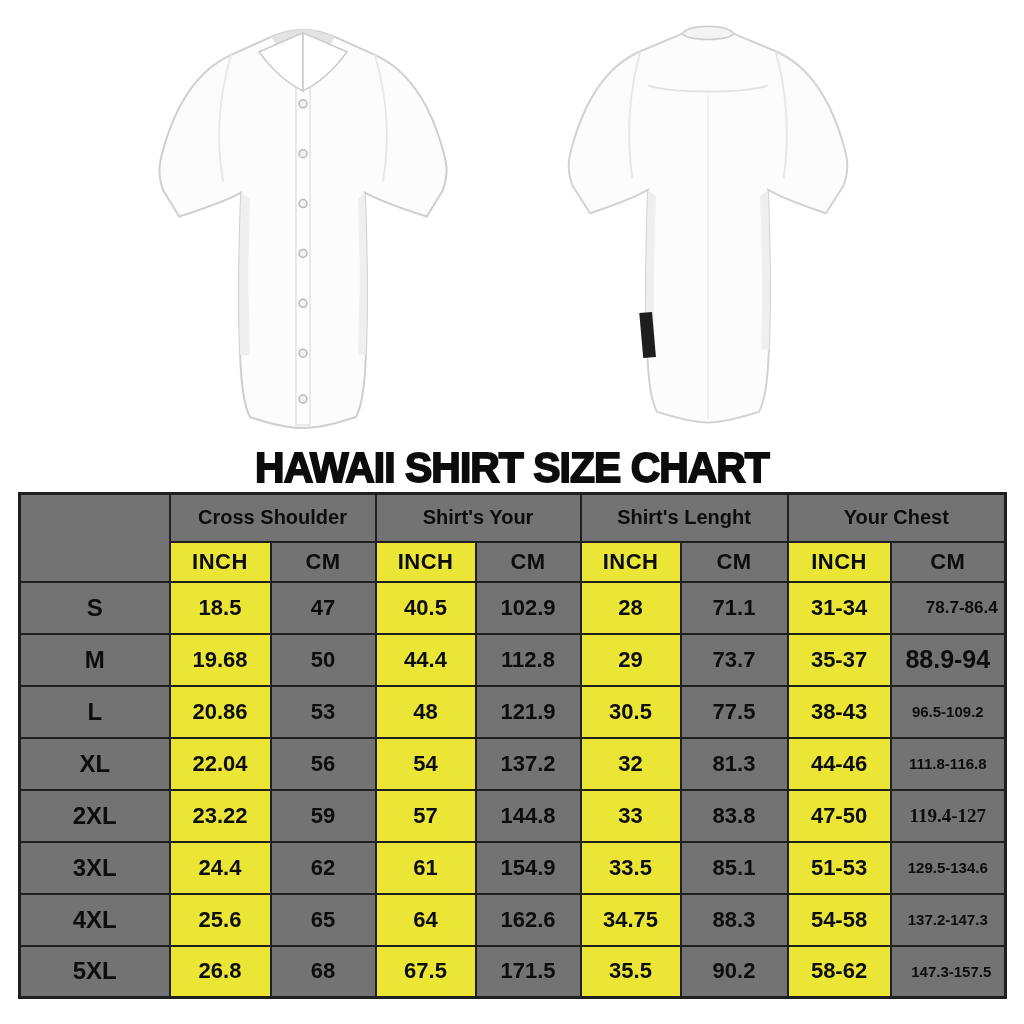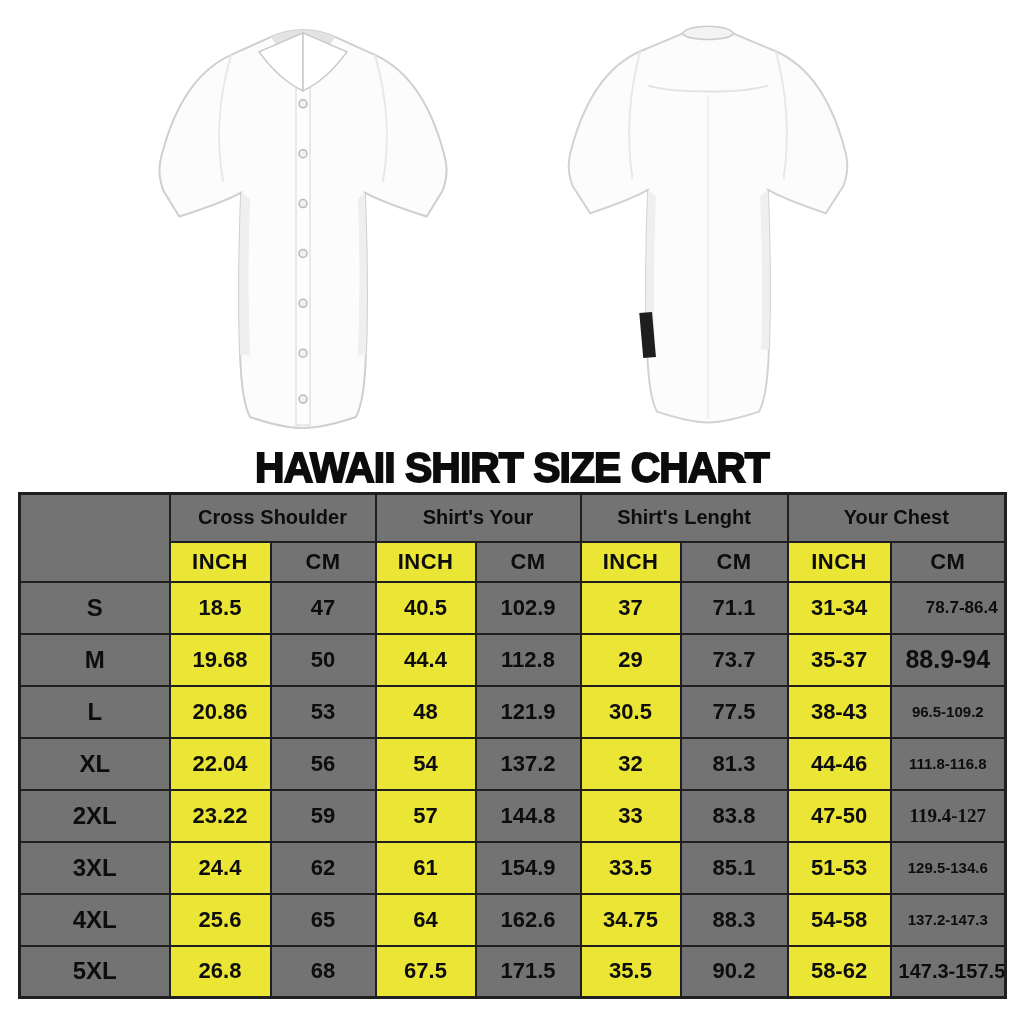--- a/index.html
+++ b/index.html
@@ -120,21 +120,21 @@
         <th>CM</th>
       </tr>
     </thead>
     <tbody>
         <tr>
           <td class="size-cell">S</td>
           <td class="num hl">18.5</td>
           <td class="num">47</td>
           <td class="num hl">40.5</td>
           <td class="num">102.9</td>
-          <td class="num hl">37</td>
+          <td class="num hl">28</td>
           <td class="num">71.1</td>
           <td class="num hl">31-34</td>
           <td class="num fit" style="font-size: 17px; padding-left: 28px;">78.7-86.4</td>
         </tr>
         <tr>
           <td class="size-cell">M</td>
           <td class="num hl">19.68</td>
           <td class="num">50</td>
           <td class="num hl">44.4</td>
           <td class="num">112.8</td>
@@ -200,18 +200,18 @@
         </tr>
         <tr>
           <td class="size-cell">5XL</td>
           <td class="num hl">26.8</td>
           <td class="num">68</td>
           <td class="num hl">67.5</td>
           <td class="num">171.5</td>
           <td class="num hl">35.5</td>
           <td class="num">90.2</td>
           <td class="num hl">58-62</td>
-          <td class="num fit" style="font-size: 20px; padding-left: 7px;">147.3-157.5</td>
+          <td class="num fit" style="font-size: 15px; padding-left: 7px;">147.3-157.5</td>
         </tr>
       </tbody>
   </table>
 
 </div>
 
 </body></html>

